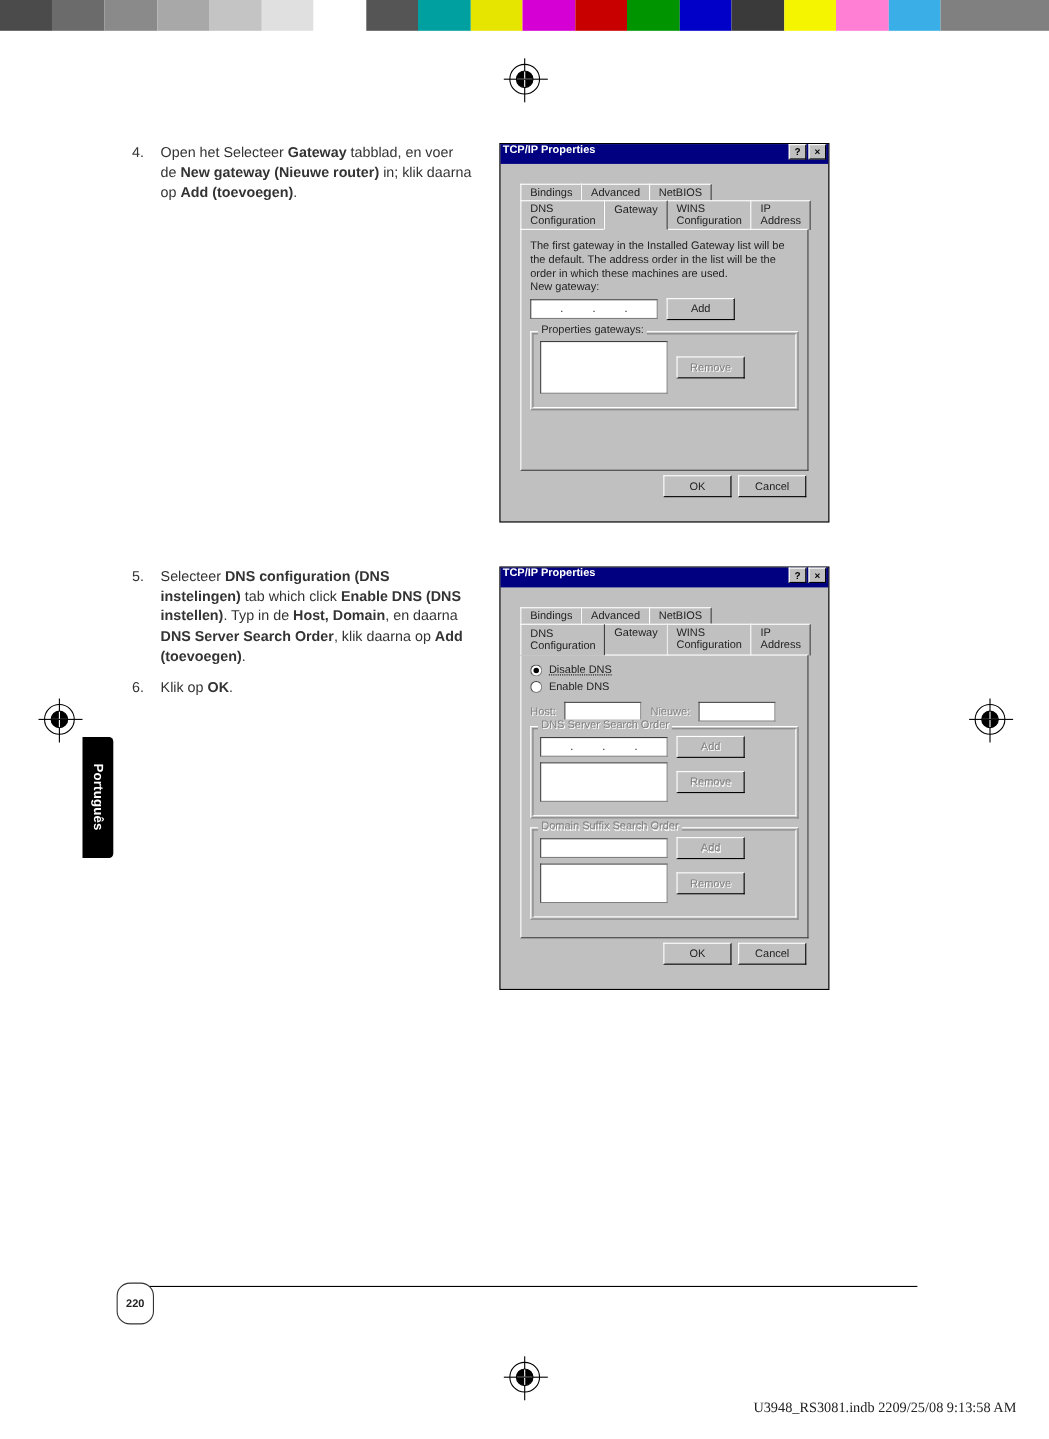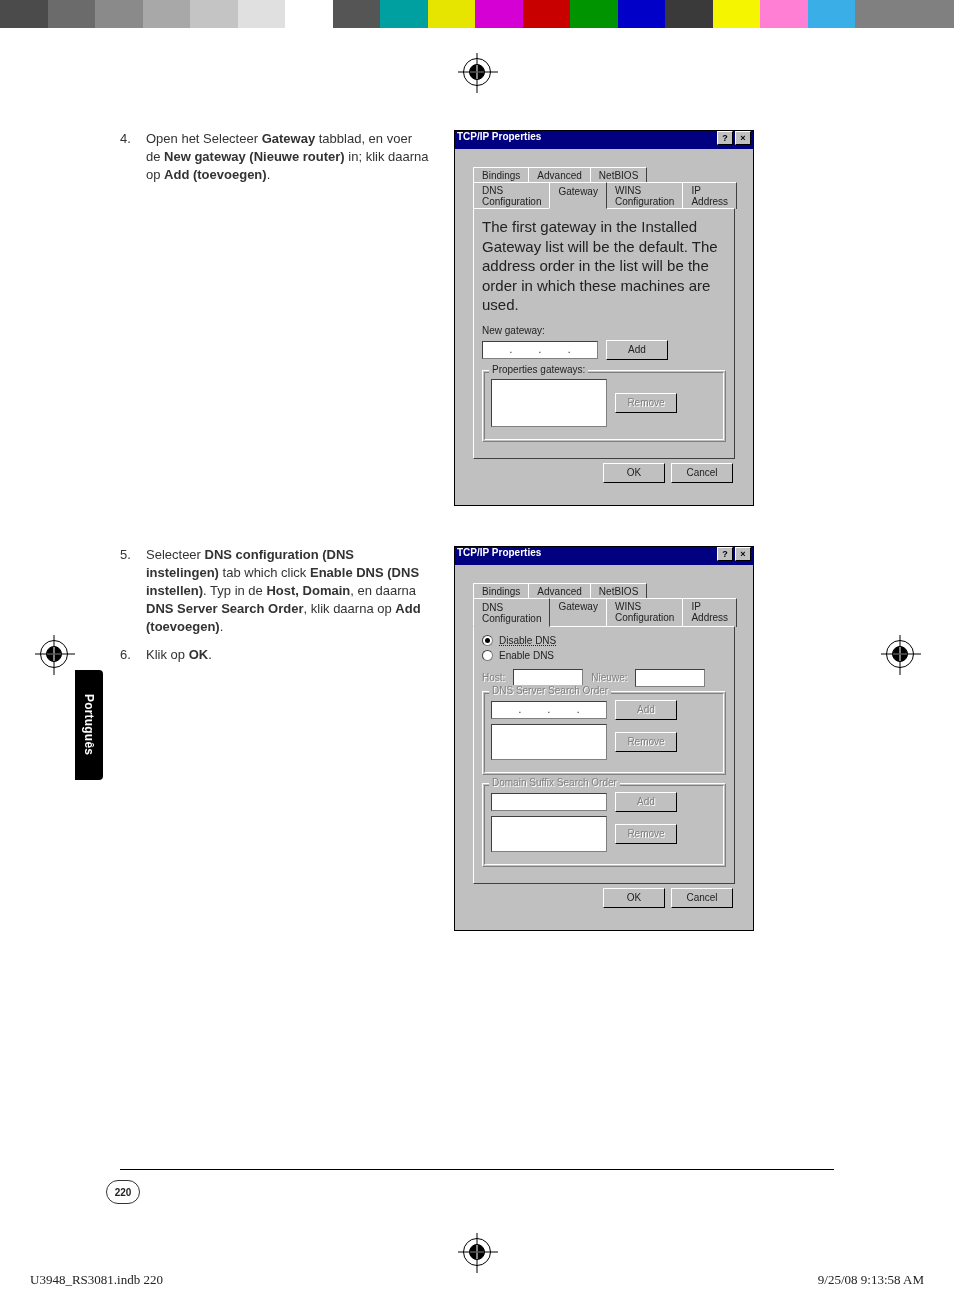--- a/index.html
+++ b/index.html
@@ -33,36 +33,36 @@
   .header-title{font-size:12px;font-weight:bold;color:#555;letter-spacing:-0.2px}
   .content{display:flex;flex-direction:column;gap:40px}
   .row{display:flex;gap:24px;align-items:flex-start}
   .text{flex:0 0 310px;font-size:13px;line-height:1.4;color:#333}
   .text ol{margin:0;padding:0;list-style:none}
   .text li{margin-bottom:10px;padding-left:26px;position:relative}
   .text li .num{position:absolute;left:0;top:0}
   
   .lang-tab{position:absolute;left:-45px;top:540px;width:28px;height:110px;background:#000;color:#fff;font-size:12px;font-weight:bold;display:flex;align-items:center;justify-content:center;writing-mode:vertical-rl;border-radius:0 4px 4px 0;letter-spacing:0.2px}
   
-  .pg-badge{position:absolute;left:-14px;bottom:-6px;width:34px;height:24px;border:1px solid #333;border-radius:12px;display:flex;align-items:center;justify-content:center;font-size:10px;font-weight:bold;background:#fff}
+  .pg-badge{position:absolute;left:-14px;bottom:-6px;width:34px;height:38px;border:1px solid #333;border-radius:12px;display:flex;align-items:center;justify-content:center;font-size:10px;font-weight:bold;background:#fff}
   .footer-line{position:absolute;left:0;right:0;bottom:28px;border-top:1px solid #000}
   
-  .print-footer{position:absolute;left:30px;right:30px;bottom:20px;display:flex;justify-content:space-between;font-family:"Times New Roman",serif;font-size:13px}
+  .print-footer{position:absolute;left:30px;right:30px;bottom:20px;display:flex;justify-content:flex-end;font-family:"Times New Roman",serif;font-size:13px}
   
   .win{width:300px;background:var(--win-bg);border:1px solid #000;font-family:"MS Sans Serif",Tahoma,Arial,sans-serif;font-size:10px}
   .titlebar{background:var(--win-title);color:#fff;font-weight:bold;display:flex;align-items:flex-start;height:18px;padding:0 2px}
   .titlebar .spacer{flex:1}
   .tbtn{width:16px;height:14px;background:var(--win-bg);border-top:1px solid #fff;border-left:1px solid #fff;border-right:1px solid #000;border-bottom:1px solid #000;margin-left:2px;display:flex;align-items:center;justify-content:center;font-size:9px;font-weight:bold;color:#000}
   .dlg-body{padding:18px}
   .tabrow{display:flex;margin-bottom:-1px}
   .tab{padding:2px 8px;border:1px solid #808080;border-top:1px solid #fff;border-left:1px solid #fff;border-right:1px solid #404040;border-bottom:none;background:var(--win-bg);font-size:10px;position:relative;margin-right:-1px}
   .tab.back{z-index:0}
   .tab.front{z-index:2;background:var(--win-bg);border-bottom:1px solid var(--win-bg);padding-top:3px}
   .tabpanel{border:1px solid #fff;border-right:1px solid #404040;border-bottom:1px solid #404040;padding:8px;min-height:220px;position:relative}
-  .note{font-size:15px;margin-bottom:10px;line-height:1.3}
+  .note{font-size:10px;line-height:1.3}
   .grp{border:1px solid #808080;border-top-color:#fff;border-left-color:#fff;padding:8px 8px 10px;position:relative;margin-bottom:8px}
   .grp::before{content:"";position:absolute;inset:1px;border:1px solid #808080;border-right-color:#fff;border-bottom-color:#fff;pointer-events:none}
   .grp-title{position:absolute;top:-7px;left:6px;background:var(--win-bg);padding:0 3px;font-size:10px}
   .field-row{display:flex;align-items:center;gap:8px;margin-bottom:4px}
   .ip-field{width:116px;height:18px;background:#fff;border:1px solid #808080;border-top-color:#404040;border-left-color:#404040;display:flex;align-items:center;justify-content:space-evenly;font-size:10px}
   .btn{min-width:62px;height:20px;border-top:1px solid #fff;border-left:1px solid #fff;border-right:1px solid #000;border-bottom:1px solid #000;background:var(--win-bg);font-size:10px;display:inline-flex;align-items:center;justify-content:center}
   .btn.disabled{color:#808080;text-shadow:1px 1px 0 #fff}
   .listbox{width:116px;height:48px;background:#fff;border:1px solid #808080;border-top-color:#404040;border-left-color:#404040}
   .radio{display:flex;align-items:center;gap:6px;margin-bottom:4px}
   .radio .dot{width:11px;height:11px;border-radius:50%;background:#fff;border:1px solid #808080;border-top-color:#404040;border-left-color:#404040;display:flex;align-items:center;justify-content:center}

